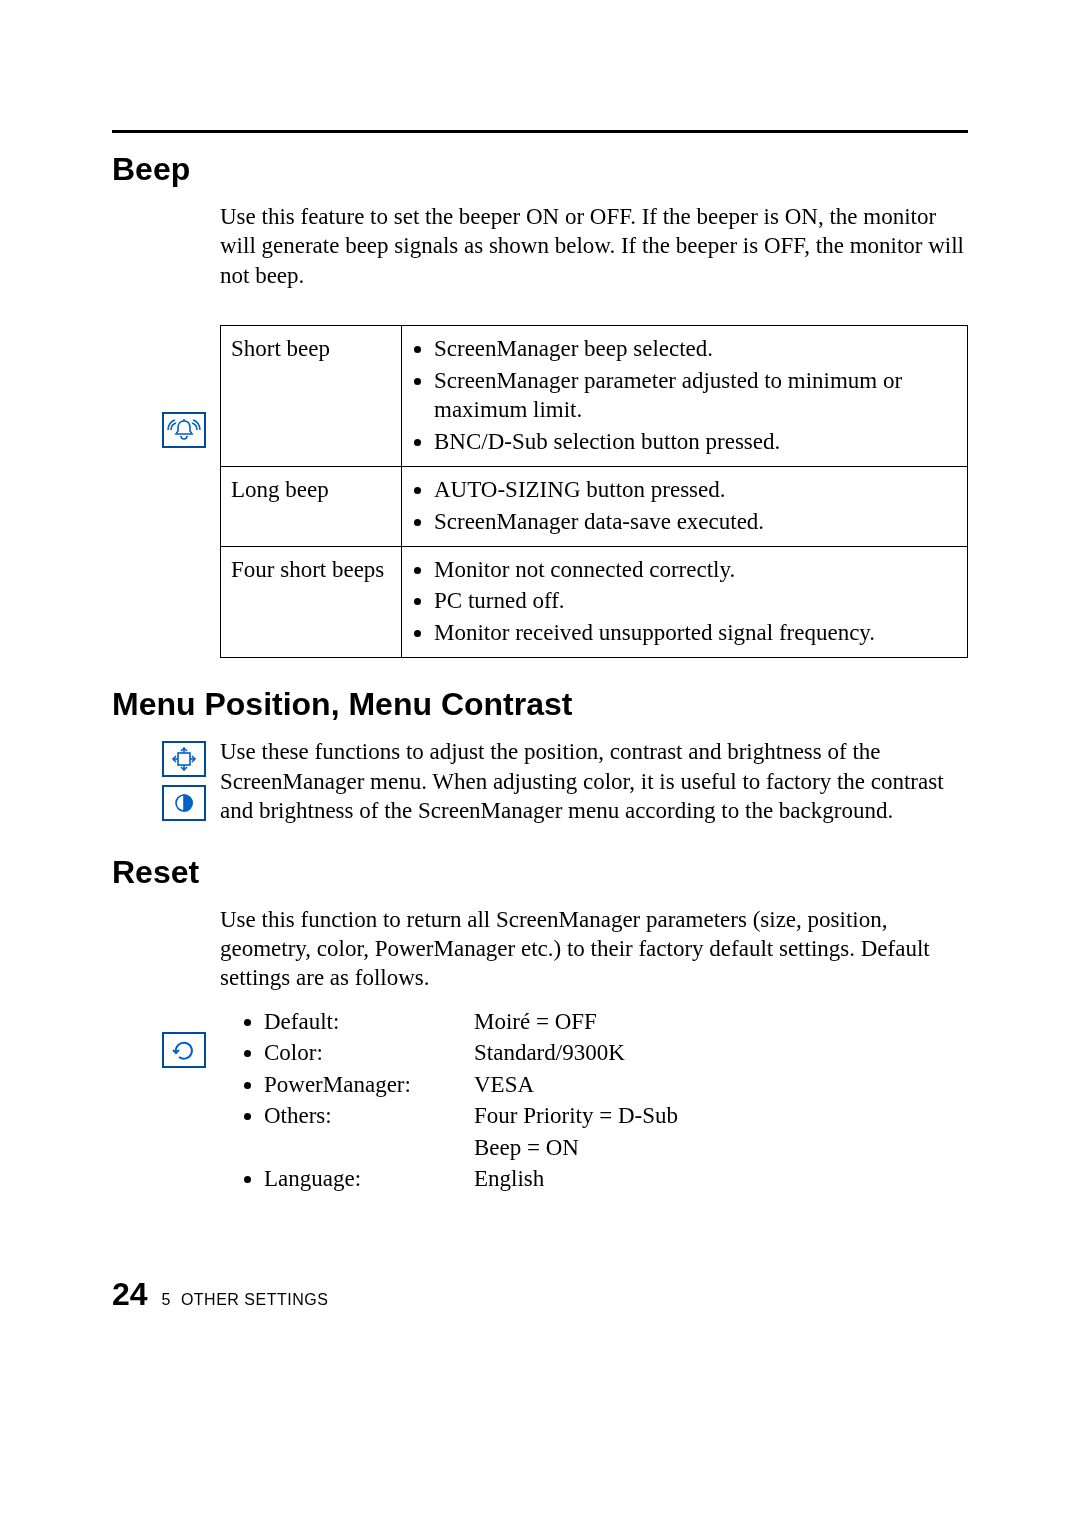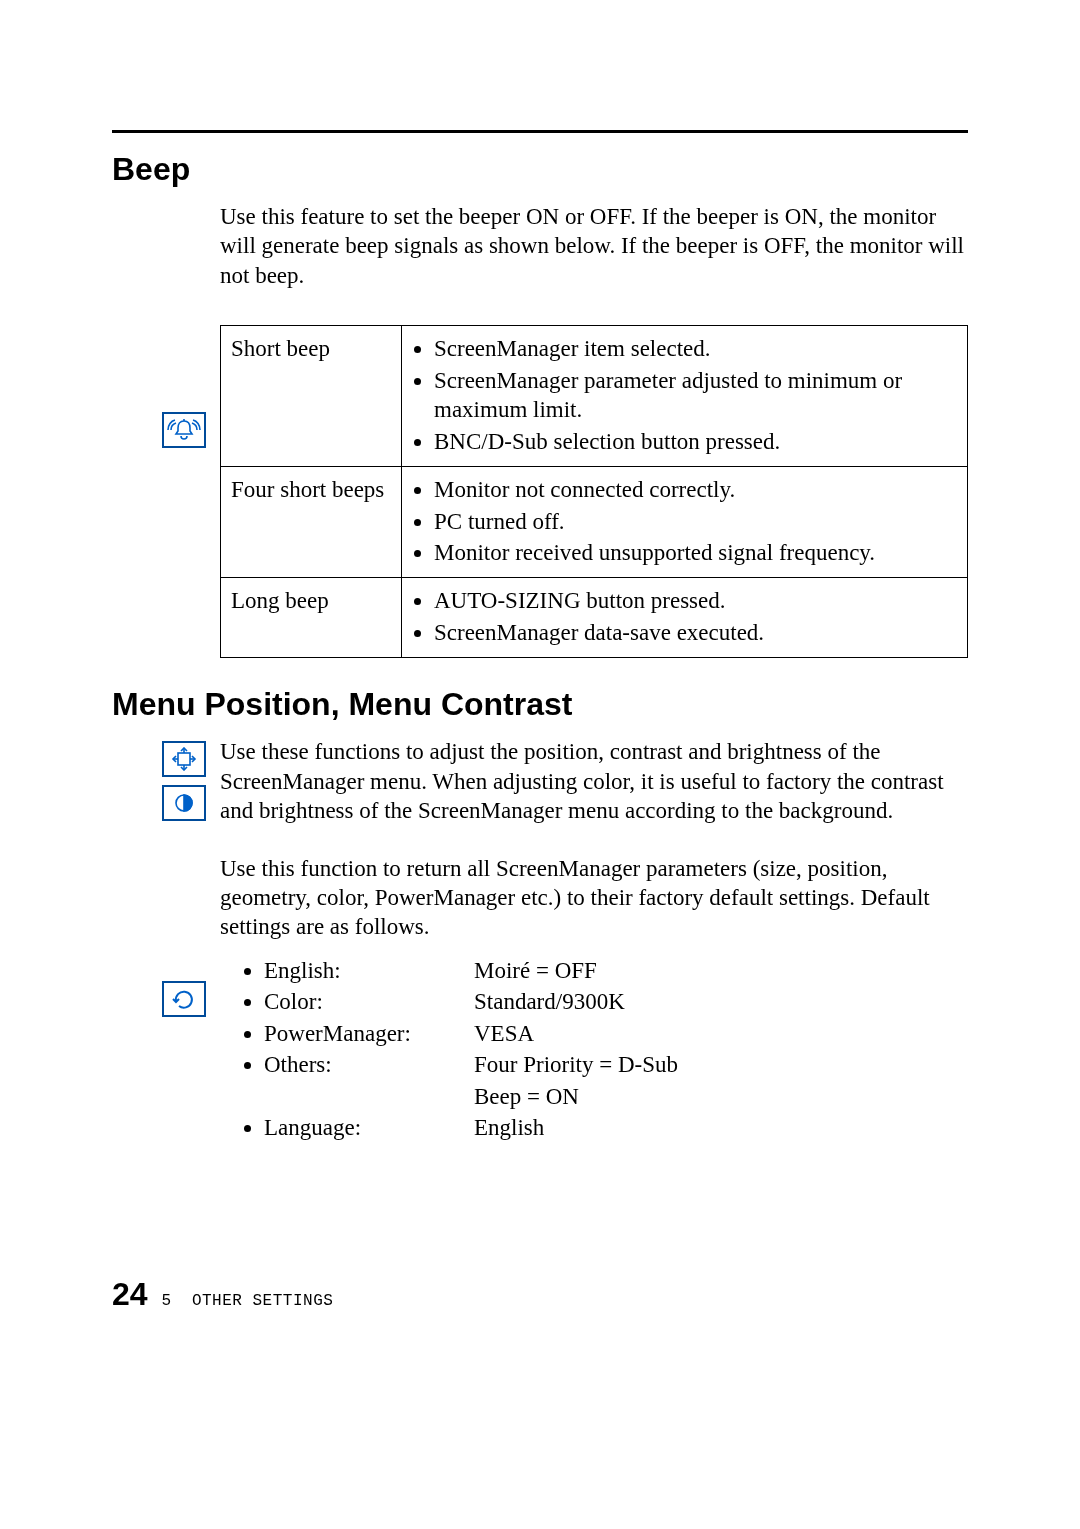--- a/index.html
+++ b/index.html
@@ -110,21 +110,21 @@
     align-items: baseline;
     gap: 14px;
     justify-content: center;
   }
   .page-num {
     font-family: Arial, Helvetica, sans-serif;
     font-weight: 700;
     font-size: 32px;
   }
   .footer-text {
-    font-family: Liberation Mono, monospace;
+    font-family: Liberation Sans, sans-serif;
     font-size: 16px;
     letter-spacing: 0.5px;
   }
 </style>
 </head>
 <body>
 
 <div class="page">
   <div class="rule"></div>
 
@@ -150,45 +150,45 @@
       </div>
       <div class="body-col">
         <div>Use this feature to set the beeper ON or OFF.  If the beeper is ON, the monitor will generate beep signals as shown below.  If the beeper is OFF, the monitor will not beep.</div>
 
         <table class="beep">
           <tbody>
               <tr>
             <td class="left">Short beep</td>
             <td>
               <ul class="cell-list">
-                <li>ScreenManager item selected.</li>
+                <li>ScreenManager beep selected.</li>
                 <li>ScreenManager parameter adjusted to minimum or maximum limit.</li>
                 <li>BNC/D-Sub selection button pressed.</li>
+              </ul>
+            </td>
+          </tr>
+          <tr>
+            <td class="left">Long beep</td>
+            <td>
+              <ul class="cell-list">
+                <li>AUTO-SIZING button pressed.</li>
+                <li>ScreenManager data-save executed.</li>
               </ul>
             </td>
           </tr>
           <tr>
             <td class="left">Four short beeps</td>
             <td>
               <ul class="cell-list">
                 <li>Monitor not connected correctly.</li>
                 <li>PC turned off.</li>
                 <li>Monitor received unsupported signal frequency.</li>
               </ul>
             </td>
           </tr>
-          <tr>
-            <td class="left">Long beep</td>
-            <td>
-              <ul class="cell-list">
-                <li>AUTO-SIZING button pressed.</li>
-                <li>ScreenManager data-save executed.</li>
-              </ul>
-            </td>
-          </tr>
         </tbody>
           </table>
       </div>
     </div>
   </div>
 
   <div class="section">
     <h2>Menu Position, Menu Contrast</h2>
     <div class="row">
       <div class="icon-col">
@@ -220,40 +220,41 @@
           </span>
         </div>
       </div>
       <div class="body-col">
         <div>Use these functions to adjust the position, contrast and brightness of the ScreenManager menu.  When adjusting color, it is useful to factory the contrast and brightness of the ScreenManager menu according to the background.</div>
       </div>
     </div>
   </div>
 
   <div class="section">
+    <h2>Reset</h2>
     <div class="row">
       <div class="icon-col">
         <div class="icon-box">
           <span class="icon-inner">
             <svg width="34" height="24" viewBox="0 0 34 24">
               <g fill="none" stroke="#0061c9" stroke-width="2">
                 <path d="M9 14 A8 8 0 1 1 12 19"></path>
                 <polyline points="6,12 9,15 12,12"></polyline>
               </g>
             </svg>
           </span>
         </div>
       </div>
       <div class="body-col">
         <div>Use this function to return all ScreenManager parameters (size, position, geometry, color, PowerManager etc.) to their factory default settings.  Default settings are as follows.</div>
 
         <ul class="defaults">
           <li>
             <span class="def-row">
-              <span class="def-label">English:</span>
+              <span class="def-label">Default:</span>
               <span>Moiré = OFF</span>
             </span>
           </li>
           <li>
             <span class="def-row">
               <span class="def-label">Color:</span>
               <span>Standard/9300K</span>
             </span>
           </li>
           <li>

